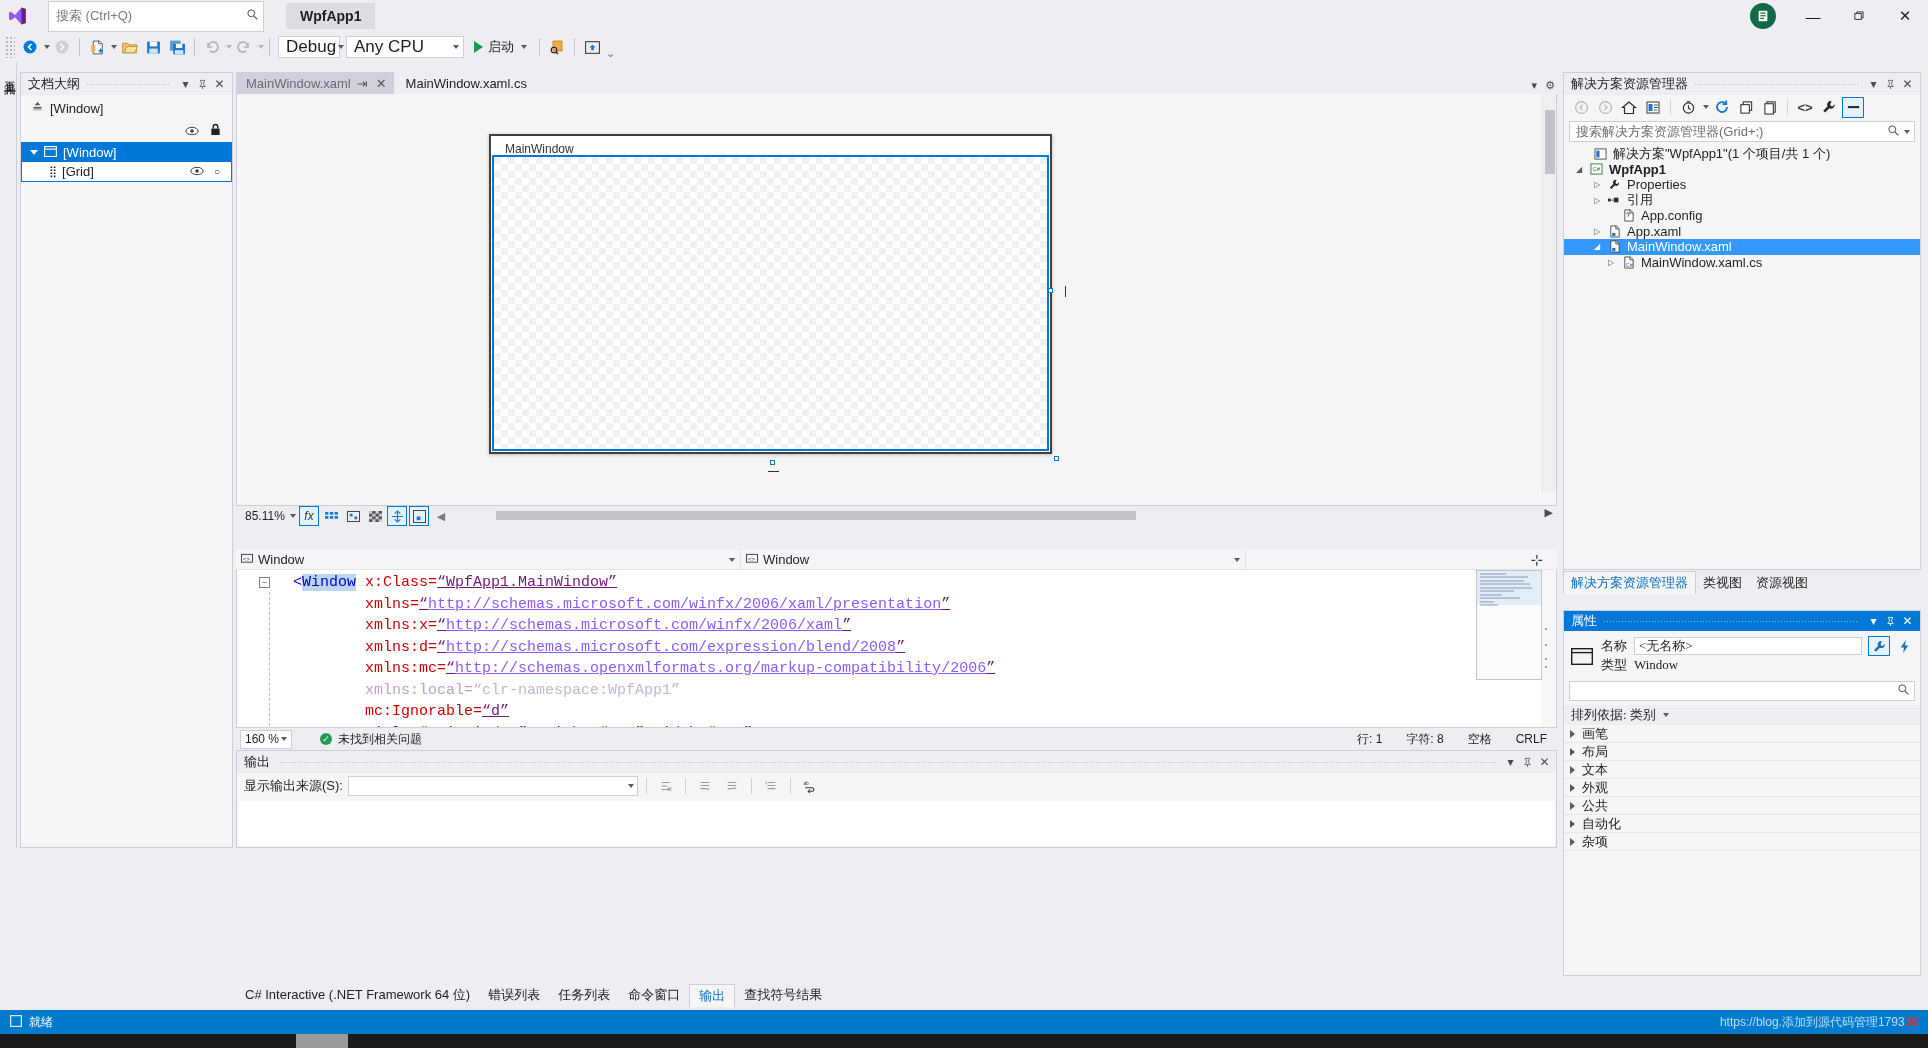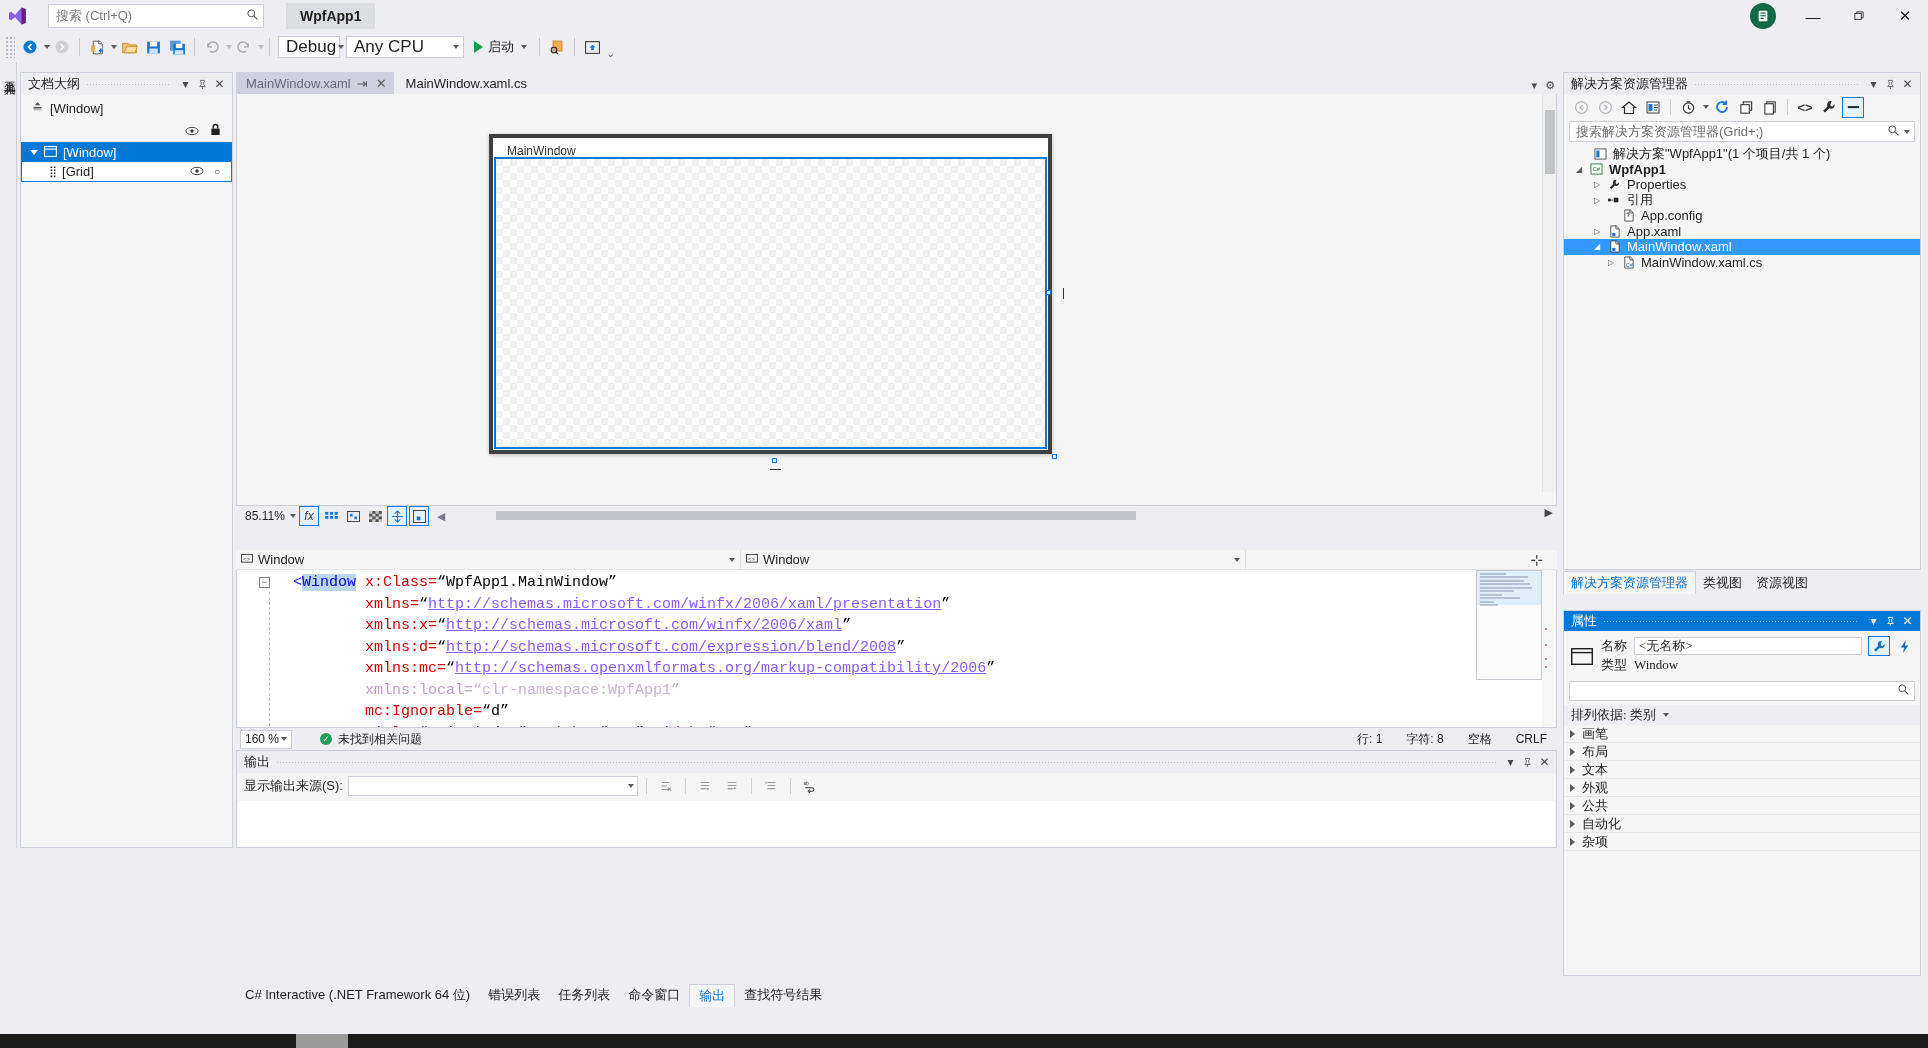--- a/index.html
+++ b/index.html
@@ -8,21 +8,21 @@
     font-family:"Liberation Sans", sans-serif;
     font-size:13px; color:#1e1e1e; background:#eeeef2;
   }
   #app { position:relative; width:1928px; height:1048px; background:#eeeef2; }
 
   
   .titlebar { position:absolute; left:0; top:0; width:1928px; height:32px; background:#eeeef2; display:flex; align-items:center; }
   .vs-logo { width:34px; height:32px; display:flex; align-items:center; justify-content:center; }
   .menu-items { display:flex; align-items:center; height:32px; }
   .menu-item { padding:5px 11px; font-size:14px; color:#1e1e1e; white-space:nowrap; cursor:default; }
-  .search-box { margin-left:14px; width:216px; height:24px; background:#fff; border:1px solid #cccedb;
+  .search-box { margin-left:14px; width:216px; height:31px; background:#fff; border:1px solid #cccedb;
                 display:flex; align-items:center; padding:0 4px 0 7px; }
   .search-box .ph { flex:1; color:#7a7a7a; font-size:13px; }
   .proj-chip { margin-left:22px; background:#dcdce3; padding:5px 14px; font-weight:bold; font-size:14px; color:#1e1e1e; }
   .tb-right { position:absolute; right:0; top:0; height:32px; display:flex; align-items:center; }
   .win-btn { width:46px; height:32px; display:flex; align-items:center; justify-content:center; font-size:15px; color:#1e1e1e; }
   .acct-badge { width:26px; height:26px; border-radius:50%; background:#106a43; color:#fff;
                 display:flex; align-items:center; justify-content:center; font-size:13px; margin-right:14px; }
 
   
   .toolbar { position:absolute; left:0; top:32px; width:1928px; height:30px; background:#eeeef2; display:flex; align-items:center; }
@@ -67,21 +67,21 @@
   .editor-area { position:absolute; left:236px; top:72px; width:1321px; height:776px; }
   .tabstrip { height:22px; display:flex; align-items:flex-end; background:#eeeef2; position:relative; }
   .dtab { height:22px; display:flex; align-items:center; padding:0 5px 0 10px; font-size:13px; gap:4px; }
   .dtab.active { background:#cfd0db; color:#6a6a75; }
   .dtab.inactive { color:#1e1e1e; padding-left:12px; padding-right:12px; }
   .dtab .tclose { font-size:13px; color:#5a5a5a; padding:0 2px; }
   .tabstrip-right { position:absolute; right:2px; bottom:2px; display:flex; gap:8px; align-items:center; color:#4a4a4a; }
 
   .designer { position:absolute; left:0; top:22px; width:1321px; height:412px; background:#f5f5f5; border:1px solid #cccedb; border-top:none; overflow:hidden; }
   .canvas-frame { position:absolute; left:252px; top:40px; width:563px; height:320px;
-      background:#fff; border:4px solid #404040; box-shadow:0 1px 4px rgba(0,0,0,.22); }
+      background:#fff; border:2px solid #404040; box-shadow:0 1px 4px rgba(0,0,0,.22); }
   .canvas-title { font-size:12px; color:#333; padding:6px 0 0 14px; }
   .canvas-inner { position:absolute; left:1px; top:19px; right:1px; bottom:1px; border:2px solid #0078d7;
       background:
         repeating-conic-gradient(#ffffff 0% 25%, #f0f0f0 0% 50%) 0 0 / 14px 14px; }
   .sel-handle { position:absolute; width:5px; height:5px; border:1px solid #0078d7; background:#fff; }
   .designer-vscroll { position:absolute; right:0; top:0; width:14px; height:398px; background:#f0f0f0; border-left:1px solid #e2e2e6; }
   .designer-vscroll .thumb { position:absolute; left:2px; top:16px; width:10px; height:64px; background:#c2c3c9; }
 
   .designer-bar { position:absolute; left:0; top:434px; width:1321px; height:22px; background:#eeeef2; display:flex; padding-left:5px; gap:2px; }
   .zoom-combo { width:56px; height:19px; display:flex; align-items:center; font-size:12px; padding:0 2px 0 4px; }
@@ -101,21 +101,21 @@
   .bc-combo.one { width:505px; }
   .bc-combo.two { width:505px; }
   .bc-plus { margin-left:auto; padding:0 14px; font-size:15px; color:#3a3a3a; }
 
   .code-pane { position:absolute; left:0; top:498px; width:1321px; height:158px; background:#fff; border:1px solid #cccedb; border-top:none; overflow:hidden; }
   .code-gutter { position:absolute; left:0; top:0; width:12px; height:158px; background:#fff; }
   .code-lines { position:absolute; left:56px; top:2px; font-family:"Liberation Mono", monospace; font-size:15px; line-height:21.5px; white-space:pre; }
   .cl { height:21.5px; }
   .k-tag  { color:#0000cd; }
   .k-attr { color:#cc0000; }
-  .k-str  { color:#000000; }
+  .k-str  { color:#701a75;text-decoration:underline; }
   .k-url  { color:#8b5cf6; text-decoration:underline; }
   .k-dim  { color:#c0a0c8; }
   .k-dimq { color:#c9b3d4; }
   .tag-sel{ background:#bcd6f0; color:#0000cd; }
   .fold { position:absolute; left:22px; width:11px; height:11px; border:1px solid #808080; color:#555; font-size:9px; line-height:9px; text-align:center; background:#fff; }
   .vguide { position:absolute; left:32px; top:22px; width:0; height:134px; border-left:1px dashed #bdbdbd; }
   .minimap { position:absolute; right:14px; top:0; width:66px; height:110px; background:#fbfbfb; border:1px solid #c4c4cc; }
   .mm-line { height:2px; margin:1.5px 3px; background:#c8cbd6; }
   .mm-view { position:absolute; left:0; right:0; top:0; height:34px; background:rgba(0,120,215,.10); }
   .code-vscroll { position:absolute; right:0; top:0; width:14px; height:158px; background:#f7f7f8; }
@@ -886,17 +886,33 @@
         <span class="cat-tri"></span>
         <span>自动化</span>
       </div>
       <div class="pr-cat">
         <span class="cat-tri"></span>
         <span>杂项</span>
       </div>
     </div>
   </div>
 
+  <div class="statusbar">
+    <div class="sb-left">
+      <span>
+        <svg width="12" height="12" viewBox="0 0 14 14">
+            <rect x=".8" y=".8" width="12.4" height="12.4" fill="none" stroke="#fff" stroke-width="1.2"></rect>
+          </svg>
+      </span>
+      <span>就绪</span>
+    </div>
+    <div class="sb-right">
+      <span class="wm">https://blog.</span>
+      <span class="wm">添加到源代码管理</span>
+      <span class="wm">1793</span>
+      <span class="wm-red">36</span>
+    </div>
+  </div>
 
   <div class="taskbar">
     <div class="tb-hl"></div>
   </div>
 </div>
 
 </body></html>

